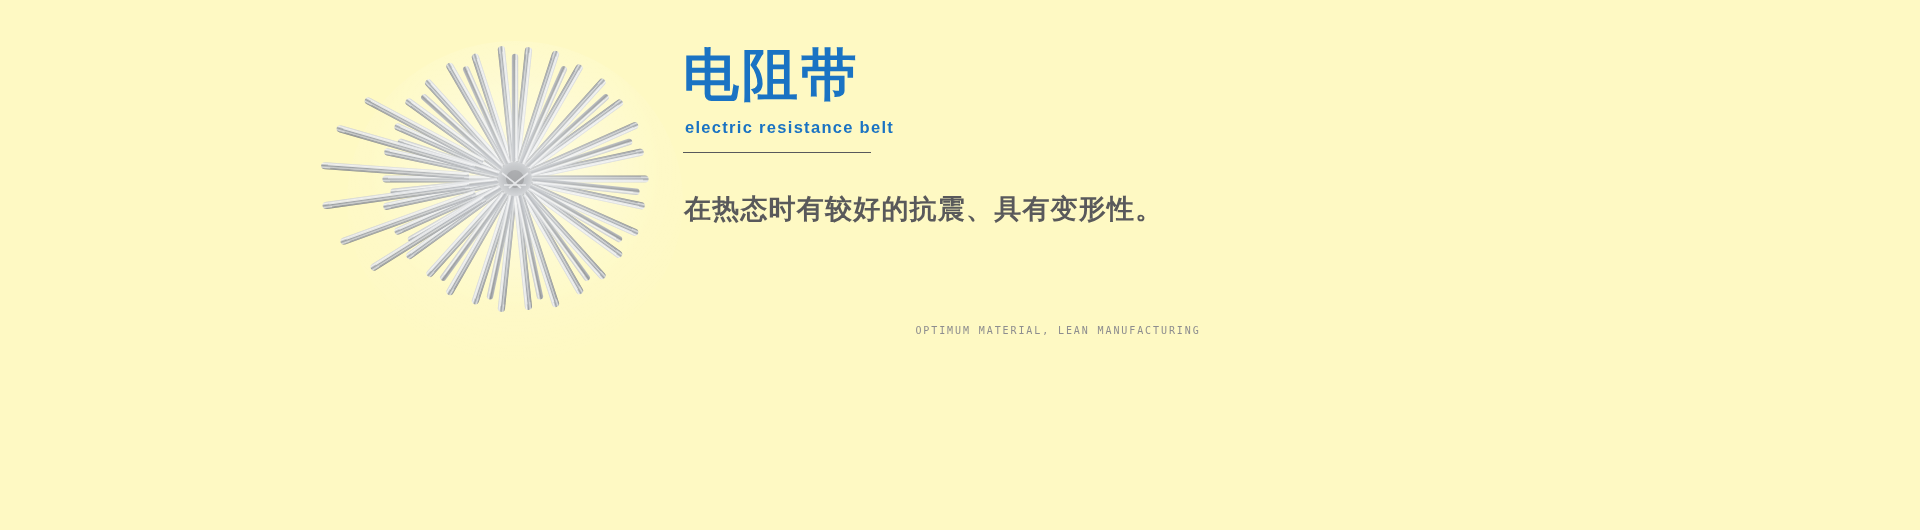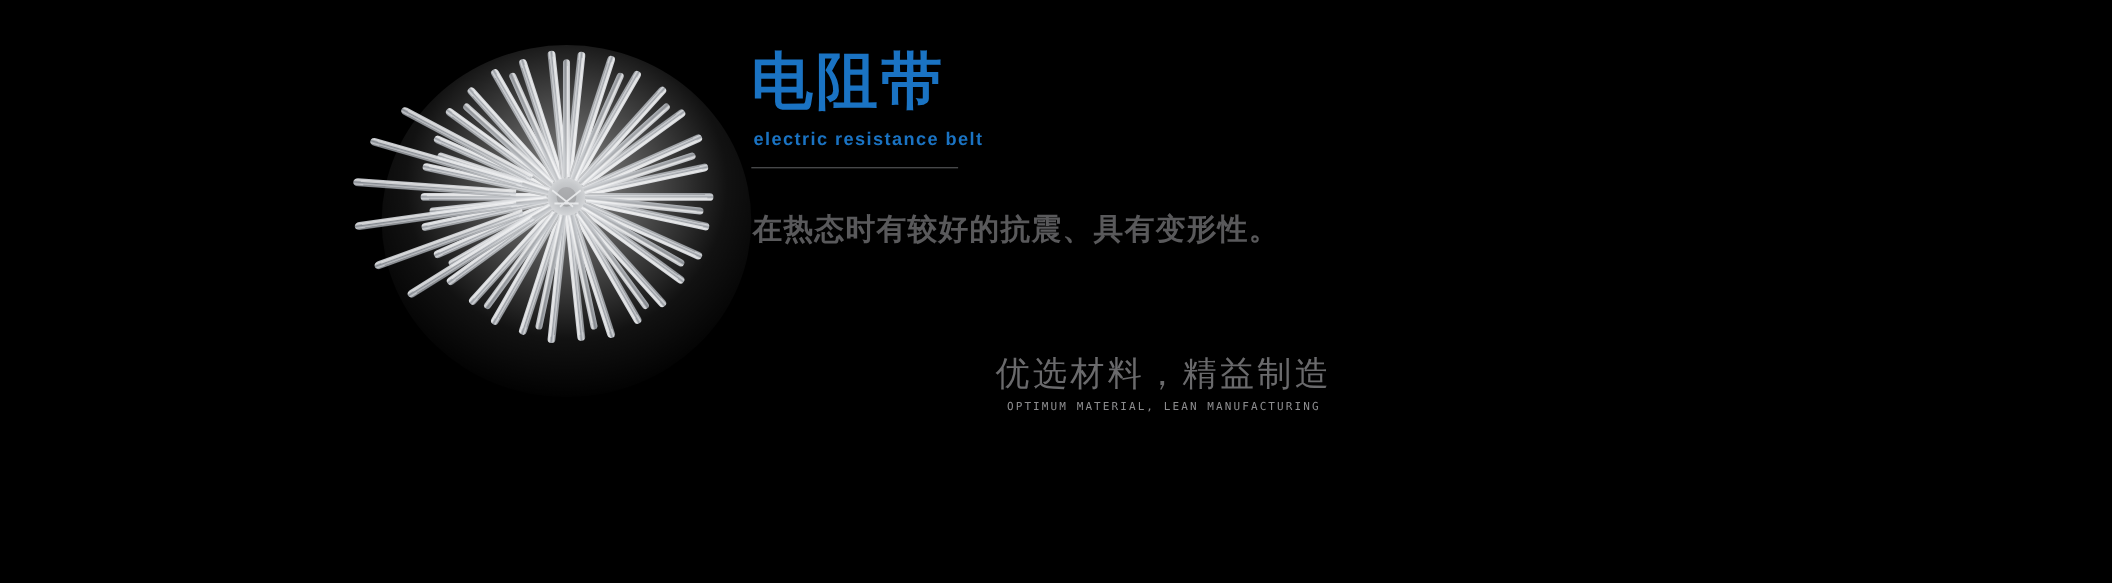--- a/index.html
+++ b/index.html
@@ -12,21 +12,21 @@
     height: 530px;
     background: #f4f5f5;
     font-family: "Liberation Sans", "DejaVu Sans", sans-serif;
     overflow: hidden;
   }
 
   .banner {
     position: relative;
     width: 1920px;
     height: 530px;
-    background: #000000;
+    background: #fef9c3;
     overflow: hidden;
   }
 
   
   .product-figure {
     position: absolute;
     left: 300px;
     top: 45px;
     width: 350px;
     height: 345px;
@@ -356,18 +356,17 @@
 
     <p class="title-en">electric resistance belt</p>
 
     <hr class="divider">
 
     <p class="desc">
       <span class="desc-line">在热态时有较好的抗震、具有变形性。</span>
     </p>
 
     <div class="slogan-block">
-      <p class="slogan-cn">优选材料，精益制造</p>
       <p class="slogan-en">OPTIMUM MATERIAL, LEAN MANUFACTURING</p>
     </div>
 
   </div>
 </div>
 
 </body></html>

